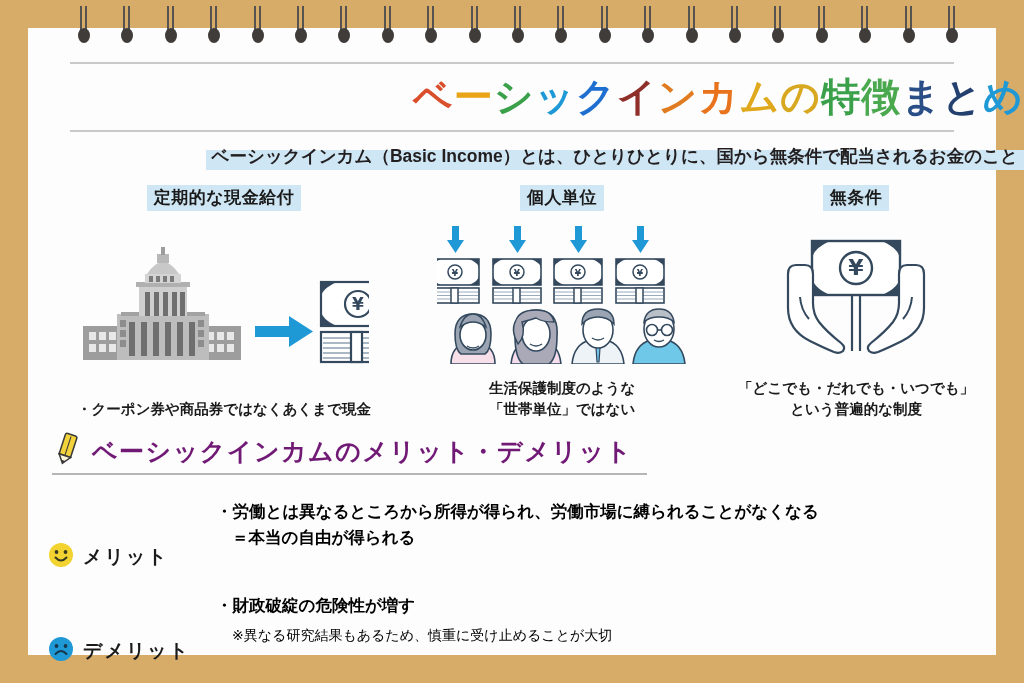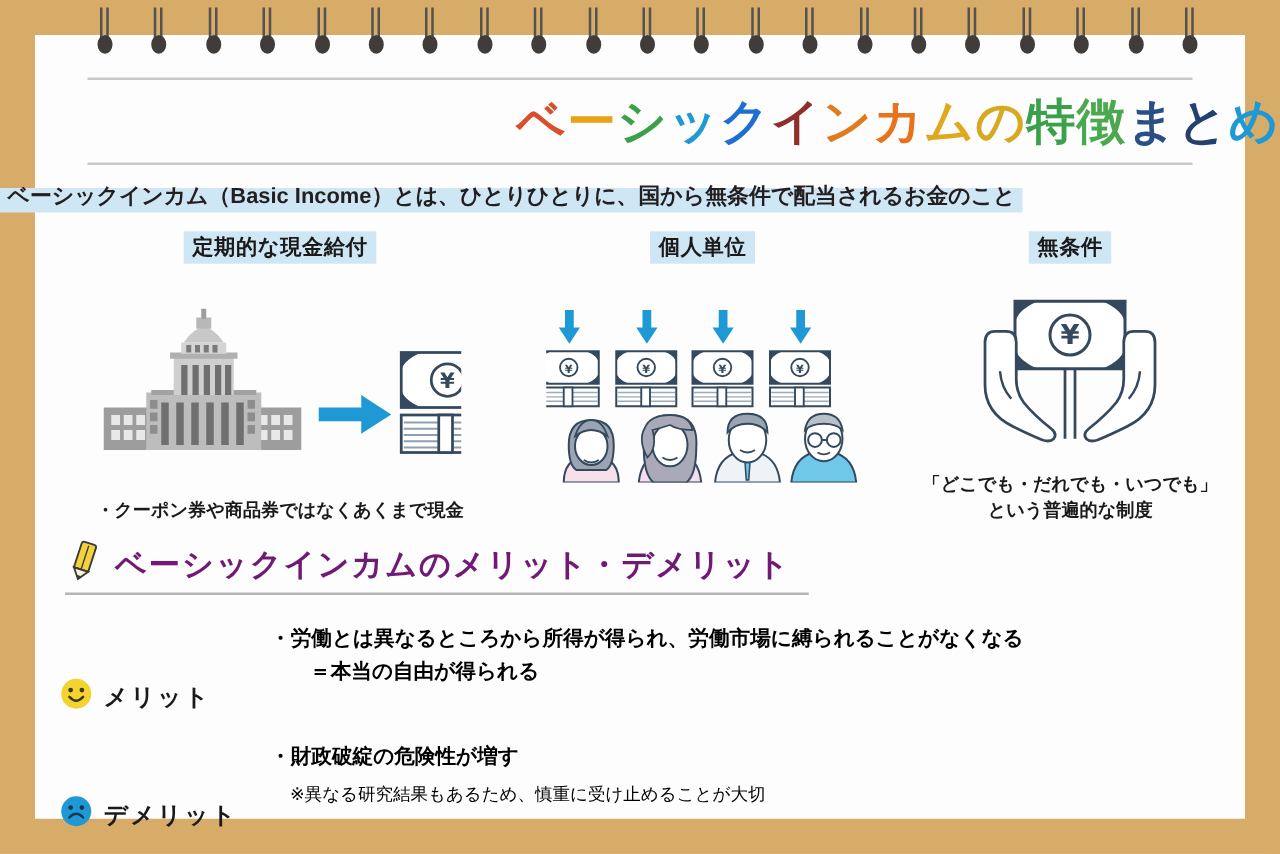--- a/index.html
+++ b/index.html
@@ -84,21 +84,21 @@
     white-space: nowrap;
     font-family: "DejaVu Sans", "Liberation Sans", sans-serif;
   }
   .title span { display: inline-block; }
 
   
   .subtitle-wrap {
     position: absolute;
     left: 0; right: 0;
     top: 143px;
-    text-align: left;
+    text-align: right;
   }
   .subtitle {
     display: inline-block;
     font-size: 17.5px;
     font-weight: bold;
     color: #231f20;
     background: linear-gradient(to bottom, transparent 0%, transparent 26%, #cfe7f5 26%, #cfe7f5 100%);
     padding: 1px 6px 2px 6px;
     white-space: nowrap;
     letter-spacing: 0px;
@@ -506,20 +506,24 @@
             <path d="M16 32 q12 10 24 0" fill="#fff" stroke="#34495e" stroke-width="1.6"></path>
             <ellipse cx="28" cy="21" rx="15" ry="18" fill="#fff" stroke="#34495e" stroke-width="1.6"></ellipse>
             <path d="M13 14 q2 -13 15 -13 q13 0 15 13 q-5 -5 -15 -5 q-10 0 -15 5 Z" fill="#b9bfc7" stroke="#34495e" stroke-width="1.5"></path>
             <circle cx="21" cy="22" r="5.5" fill="none" stroke="#34495e" stroke-width="1.6"></circle>
             <circle cx="36" cy="22" r="5.5" fill="none" stroke="#34495e" stroke-width="1.6"></circle>
             <line x1="26.5" y1="22" x2="30.5" y2="22" stroke="#34495e" stroke-width="1.6"></line>
             <path d="M23 32 q5 3 10 0" fill="none" stroke="#34495e" stroke-width="1.4"></path>
           </g>
         </svg>
       </div>
+      <div class="col-caption cap-center">
+        <div>生活保護制度のような</div>
+        <div>「世帯単位」ではない</div>
+      </div>
     </div>
 
     <div class="col col-3">
       <div class="col-head">無条件</div>
       <div class="art">
         <svg width="200" height="130" viewBox="0 0 200 130">
 
           <rect x="56" y="12" width="88" height="54" fill="#fff" stroke="#34495e" stroke-width="2.4"></rect>
           <path d="M56 12 h18 q-18 8 -18 19 Z" fill="#34495e"></path>
           <path d="M144 12 h-18 q18 8 18 19 Z" fill="#34495e"></path>
@@ -566,21 +570,21 @@
           <circle cx="13" cy="13" r="12" fill="#f2d330"></circle>
           <circle cx="8.5" cy="10" r="1.9" fill="#3a3a20"></circle>
           <circle cx="17.5" cy="10" r="1.9" fill="#3a3a20"></circle>
           <path d="M7.5 15.5 q5.5 6 11 0" fill="none" stroke="#3a3a20" stroke-width="2" stroke-linecap="round"></path>
         </svg>
       </span>
       <span class="tag-text">メリット</span>
     </div>
     <div class="md-body">
       <div class="line">・労働とは異なるところから所得が得られ、労働市場に縛られることがなくなる</div>
-      <div class="line" style="margin-left:32px;">＝本当の自由が得られる</div>
+      <div class="line" style="margin-left:16px;">＝本当の自由が得られる</div>
     </div>
   </div>
 
 
   <div class="md-row md-row-demerit" style="top:592px;">
     <div class="md-tag">
       <span>
         <svg width="26" height="26" viewBox="0 0 26 26">
           <circle cx="13" cy="13" r="12" fill="#1f99d5"></circle>
           <circle cx="8.5" cy="10" r="1.9" fill="#16384d"></circle>

